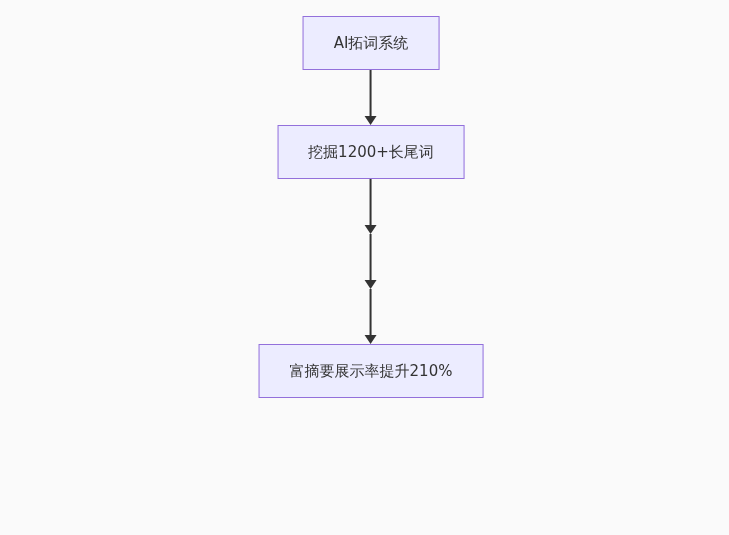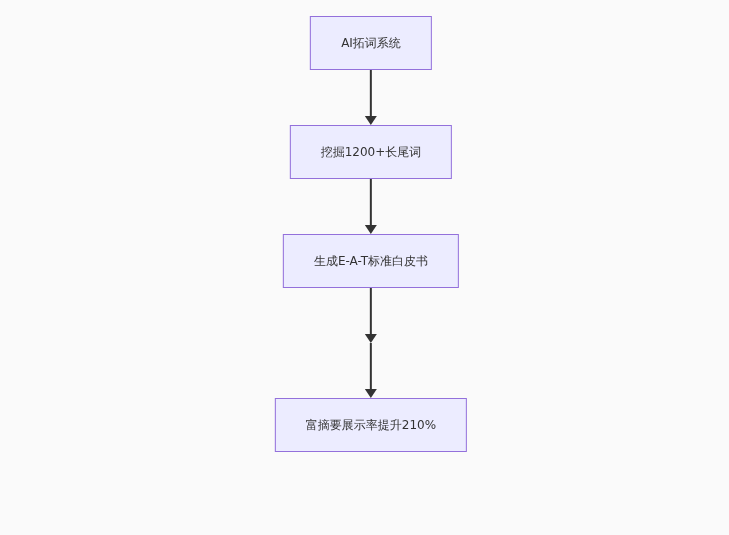--- a/index.html
+++ b/index.html
@@ -32,21 +32,21 @@
     align-items: center;
   }
   .node {
     background: var(--node-fill);
     border: 1px solid var(--node-border);
     height: 54px;
     display: flex;
     align-items: center;
     justify-content: center;
     padding: 0 30px;
-    font-size: 12px;
+    font-size: 15px;
     color: var(--text);
     white-space: nowrap;
     text-align: center;
   }
   .arrow {
     height: 55px;
     display: flex;
     flex-direction: column;
     align-items: center;
   }
@@ -80,23 +80,20 @@
 
   <div class="node">
     <span>挖掘1200+长尾词</span>
   </div>
 
   <div class="arrow">
     <div class="shaft"></div>
     <div class="head"></div>
   </div>
 
-  <div class="node">
-    <span>生成E-A-T标准白皮书</span>
-  </div>
 
   <div class="arrow">
     <div class="shaft"></div>
     <div class="head"></div>
   </div>
 
 
   <div class="arrow">
     <div class="shaft"></div>
     <div class="head"></div>

